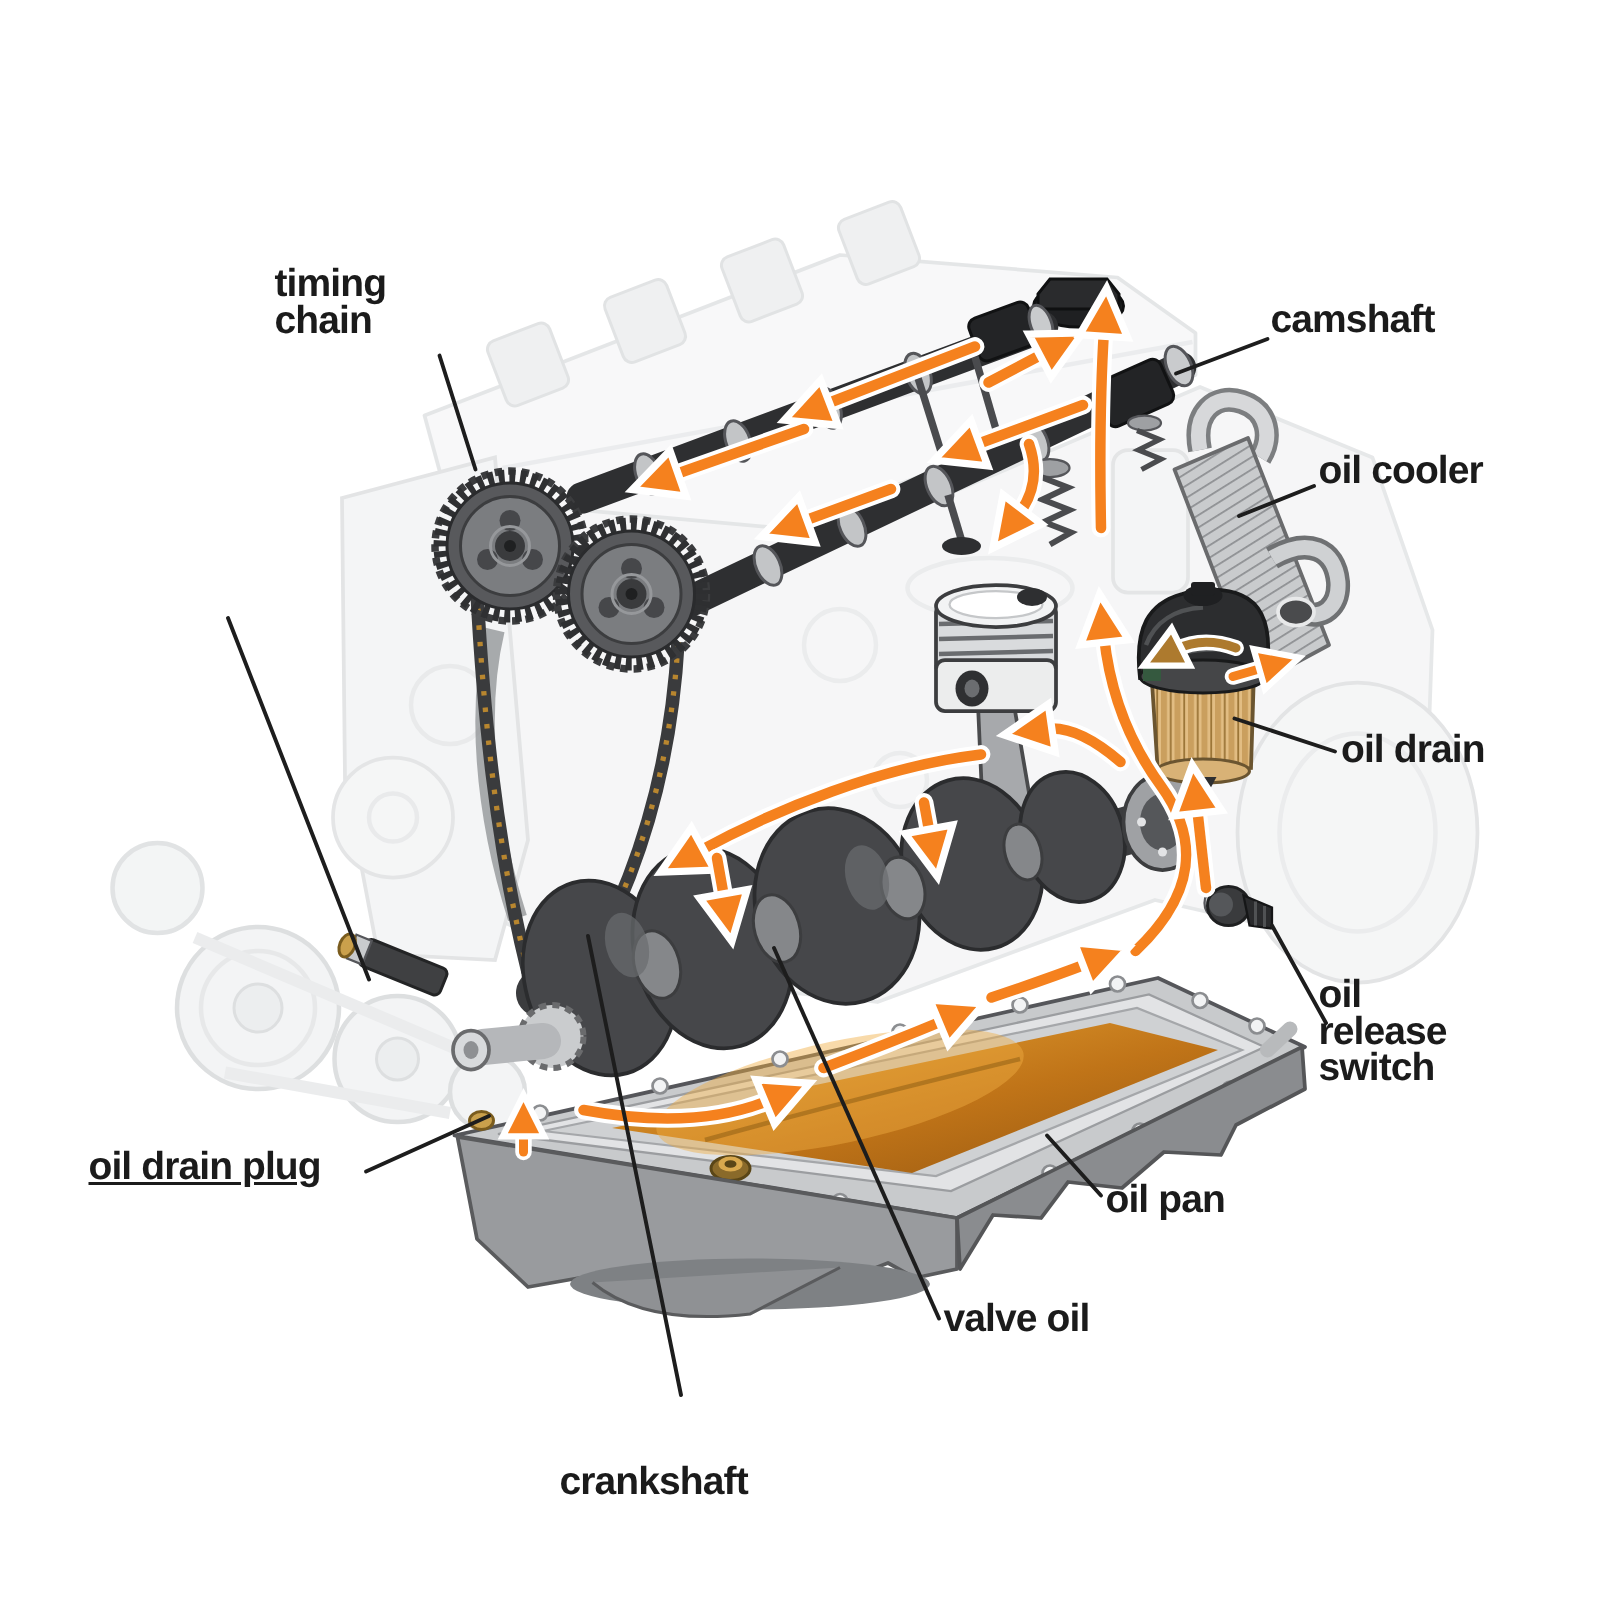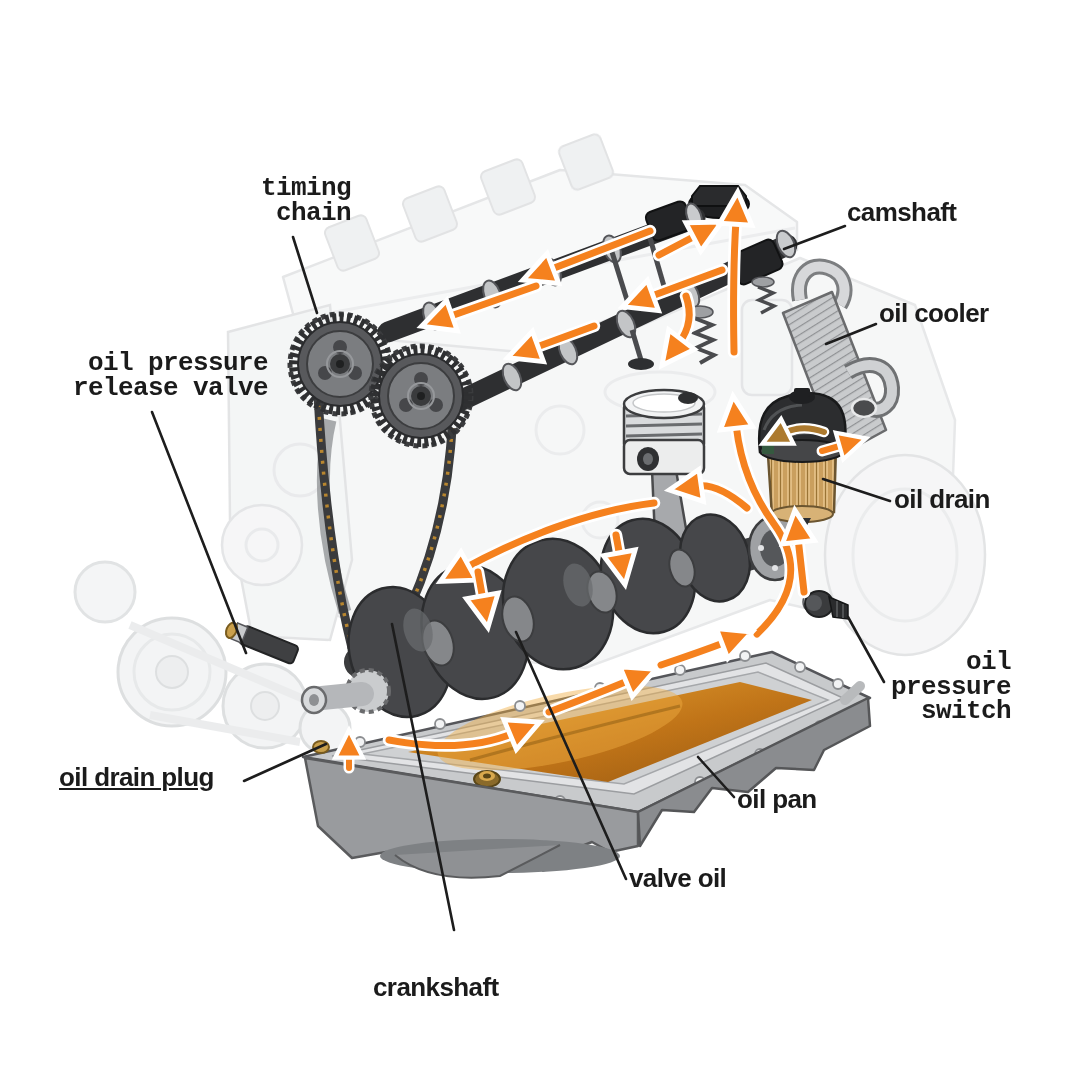--- a/index.html
+++ b/index.html
@@ -1,21 +1,21 @@
 <!DOCTYPE html>
 <html><head>
 <meta charset="utf-8">
 <style>
   html,body{margin:0;padding:0;background:#ffffff;}
   #stage{position:relative;width:1080px;height:1080px;background:#ffffff;overflow:hidden;
          font-family:"Liberation Sans", sans-serif;}
   #art{position:absolute;left:0;top:0;}
   .label{position:absolute;font-weight:700;font-size:26px;line-height:0.95;
          letter-spacing:-0.6px;color:#1b1b1b;white-space:pre-line;}
-  .center{text-align:right;font-family:Liberation Mono, monospace;}
+  .center{text-align:left;}
   
   .l-timing{left:183px;top:176px;width:168px;}
   .l-camshaft{left:847px;top:200px;text-align:center;}
   .l-cooler{left:879px;top:301px;}
   .l-oprv{left:28px;top:351px;width:240px;}
   .l-filter{left:894px;top:487px;}
   .l-ops{left:879px;top:650px;width:132px;}
   .l-drain{left:59px;top:765px;text-decoration:underline;}
   .l-pan{left:737px;top:787px;}
   .l-engineoil{left:629px;top:866px;}
@@ -375,24 +375,22 @@
   <line x1="734" y1="797" x2="698" y2="757"></line>
   <line x1="626" y1="879" x2="516" y2="632"></line>
   <line x1="454" y1="930" x2="392" y2="624"></line>
 </g>
 </svg>
 
 <div class="label l-timing center">timing
 chain</div>
 <div class="label l-camshaft">camshaft</div>
 <div class="label l-cooler">oil cooler</div>
-<div class="label l-oprv center">oil pressure
-release valve</div>
 <div class="label l-filter">oil drain</div>
 <div class="label l-ops center">oil
-pressure
+release
 switch</div>
 <div class="label l-drain">oil drain plug</div>
 <div class="label l-pan">oil pan</div>
 <div class="label l-engineoil">valve oil</div>
 <div class="label l-crank">crankshaft</div>
 
 </div>
 
 </body></html>

